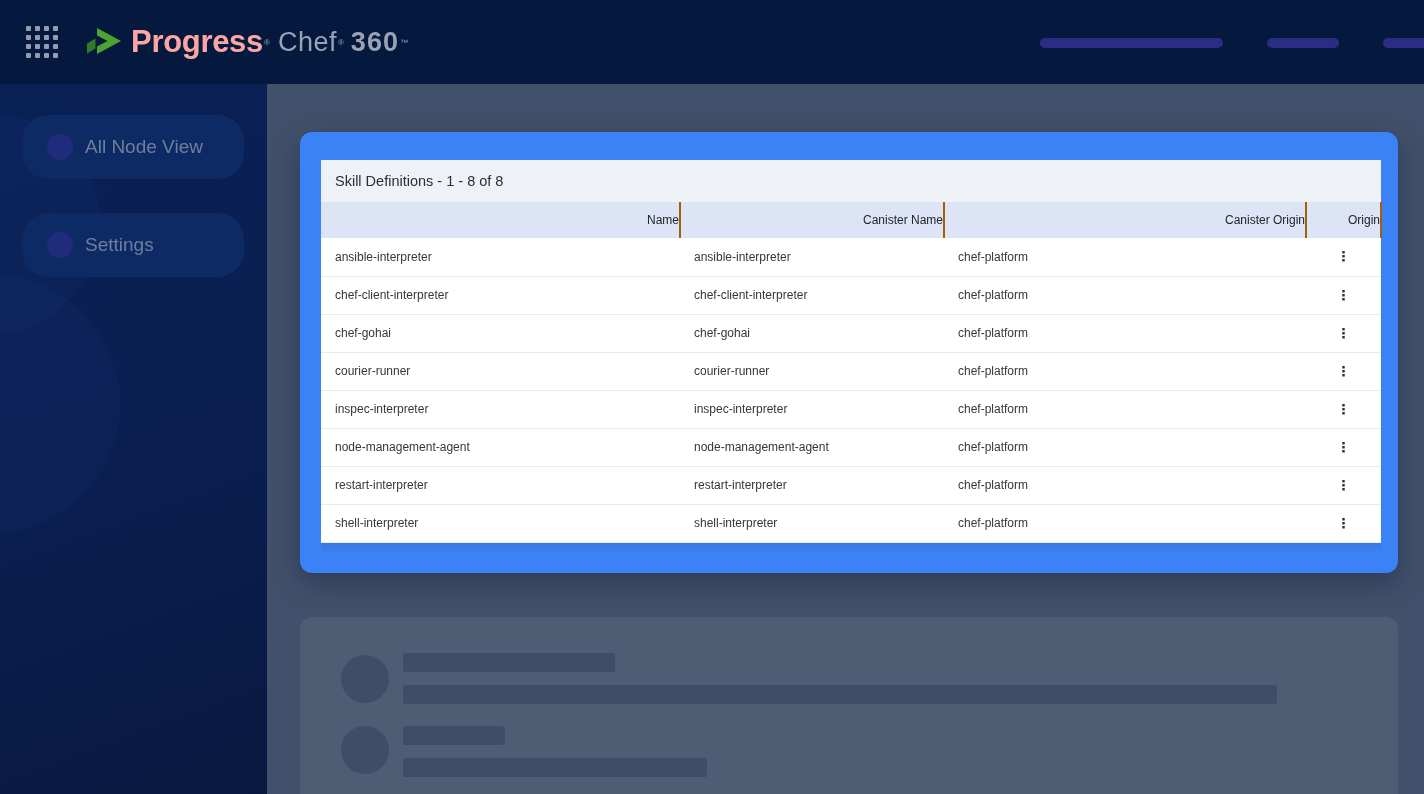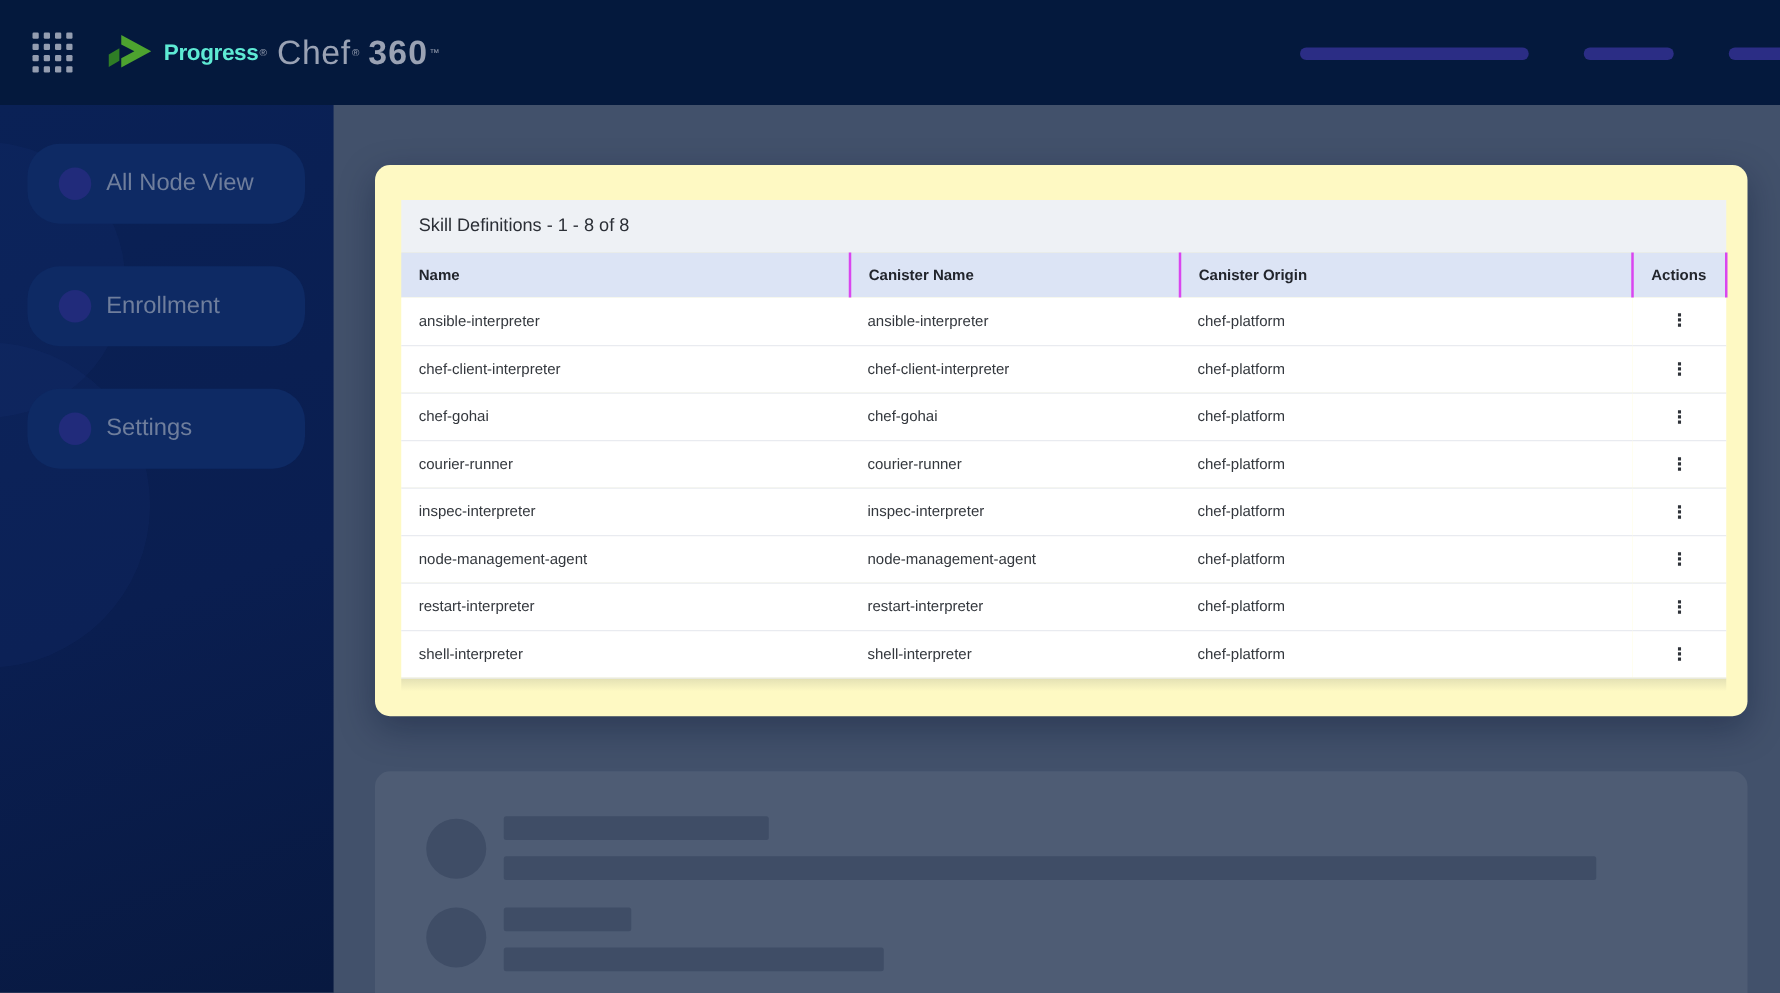--- a/index.html
+++ b/index.html
@@ -8,21 +8,21 @@
 
   
   .topbar { position:absolute; left:0; top:0; width:1424px; height:84px;
     background:#04193D; z-index:5; }
   .apps-grid { position:absolute; left:26px; top:26px; width:32px; height:32px;
     display:grid; grid-template-columns:repeat(4,5px); grid-template-rows:repeat(4,5px);
     gap:4px; cursor:pointer; }
   .apps-grid span { width:5px; height:5px; background:#949DB0; border-radius:1px; }
   .logo { position:absolute; left:86px; top:0; height:84px; display:flex; align-items:center; }
   .logo svg { margin-right:9px; }
-  .logo .brand { font-size:18px; font-weight:700; color:#5eead4; letter-spacing:-0.3px; }
+  .logo .brand { font-size:31px; font-weight:700; color:#fca5a5; letter-spacing:-0.3px; }
   .logo .sup { font-size:8px; color:#99A1B3; vertical-align:super; margin:0 1px; }
   .logo .product { font-size:27px; font-weight:300; color:#9AA2B4; margin-left:7px; letter-spacing:0.5px; }
   .logo .version { font-size:27px; font-weight:700; color:#9AA2B4; margin-left:6px; letter-spacing:1px; }
   .tb-skel { position:absolute; height:10px; border-radius:5px; background:#2B2D85; top:38px; }
   .tb-skel.b1 { left:1040px; width:183px; }
   .tb-skel.b2 { left:1267px; width:72px; }
   .tb-skel.b3 { left:1383px; width:55px; }
 
   
   .sidebar { position:absolute; left:0; top:84px; width:267px; height:710px;
@@ -35,29 +35,29 @@
   .nav-item { width:222px; height:64px; margin:0 0 34px 22px; border-radius:26px;
     background:#0E2A64; display:flex; align-items:center; cursor:pointer; }
   .nav-dot { width:26px; height:26px; border-radius:50%; background:#212B7B; margin-left:25px; }
   .nav-label { margin-left:12px; font-size:19px; color:#6F7E9C; }
 
   
   .main { position:absolute; left:267px; top:84px; width:1157px; height:710px; background:#42516B; }
 
   
   .card { position:absolute; left:33px; top:48px; width:1098px; height:441px;
-    background:#fef9c3; border-radius:12px; box-shadow:0 10px 28px rgba(5,18,45,0.35); }
+    background:#3b82f6; border-radius:12px; box-shadow:0 10px 28px rgba(5,18,45,0.35); }
   .card-inner { position:absolute; left:21px; top:28px; width:1060px; }
   .tbl-title { height:42px; background:#EEF1F5; display:flex; align-items:center;
     padding-left:14px; font-size:14.5px; color:#2B2F36; }
   table { width:1060px; border-collapse:collapse; table-layout:fixed; }
   col.c-name { width:359px; } col.c-cname { width:264px; }
   col.c-corigin { width:362px; } col.c-actions { width:75px; }
-  thead th { height:36px; background:#DCE4F5; font-size:12px; font-weight:700;
-    color:#22252C; text-align:left; padding-left:14px; border-right:2px solid #d946ef; }
+  thead th { height:36px; background:#DCE4F5; font-size:12px; font-weight:400;
+    color:#22252C; text-align:right; padding-left:14px; border-right:2px solid #a16207; }
   tbody td { height:38px; background:#FFFFFF; font-size:12px; color:#33373D;
     padding-left:14px; border-bottom:1px solid #E9EBF0; }
   tbody td.actions { text-align:center; padding-left:0; }
   .kebab { display:inline-block; font-size:14px; font-weight:700; color:#2E3238;
     line-height:1; cursor:pointer; letter-spacing:0; }
   .tbl-shadow { width:1060px; height:10px;
     background:linear-gradient(rgba(40,52,72,0.12),rgba(40,52,72,0)); }
 
   
   .skel-card { position:absolute; left:33px; top:533px; width:1098px; height:230px;
@@ -112,24 +112,20 @@
 </header>
 
 <nav class="sidebar">
   <div class="nav">
     <div class="nav-item">
       <span class="nav-dot"></span>
       <span class="nav-label">All Node View</span>
     </div>
     <div class="nav-item">
       <span class="nav-dot"></span>
-      <span class="nav-label">Enrollment</span>
-    </div>
-    <div class="nav-item">
-      <span class="nav-dot"></span>
       <span class="nav-label">Settings</span>
     </div>
   </div>
 </nav>
 
 <main class="main">
 
   <section class="card">
     <div class="card-inner">
       <div class="tbl-title">Skill Definitions - 1 - 8 of 8</div>
@@ -138,21 +134,21 @@
             <col class="c-name">
             <col class="c-cname">
             <col class="c-corigin">
             <col class="c-actions">
           </colgroup>
         <thead>
           <tr>
             <th>Name</th>
             <th>Canister Name</th>
             <th>Canister Origin</th>
-            <th>Actions</th>
+            <th>Origin</th>
           </tr>
         </thead>
         <tbody>
           <tr>
             <td>ansible-interpreter</td>
             <td>ansible-interpreter</td>
             <td>chef-platform</td>
             <td class="actions"><span class="kebab">⋮</span></td>
           </tr>
           <tr>

